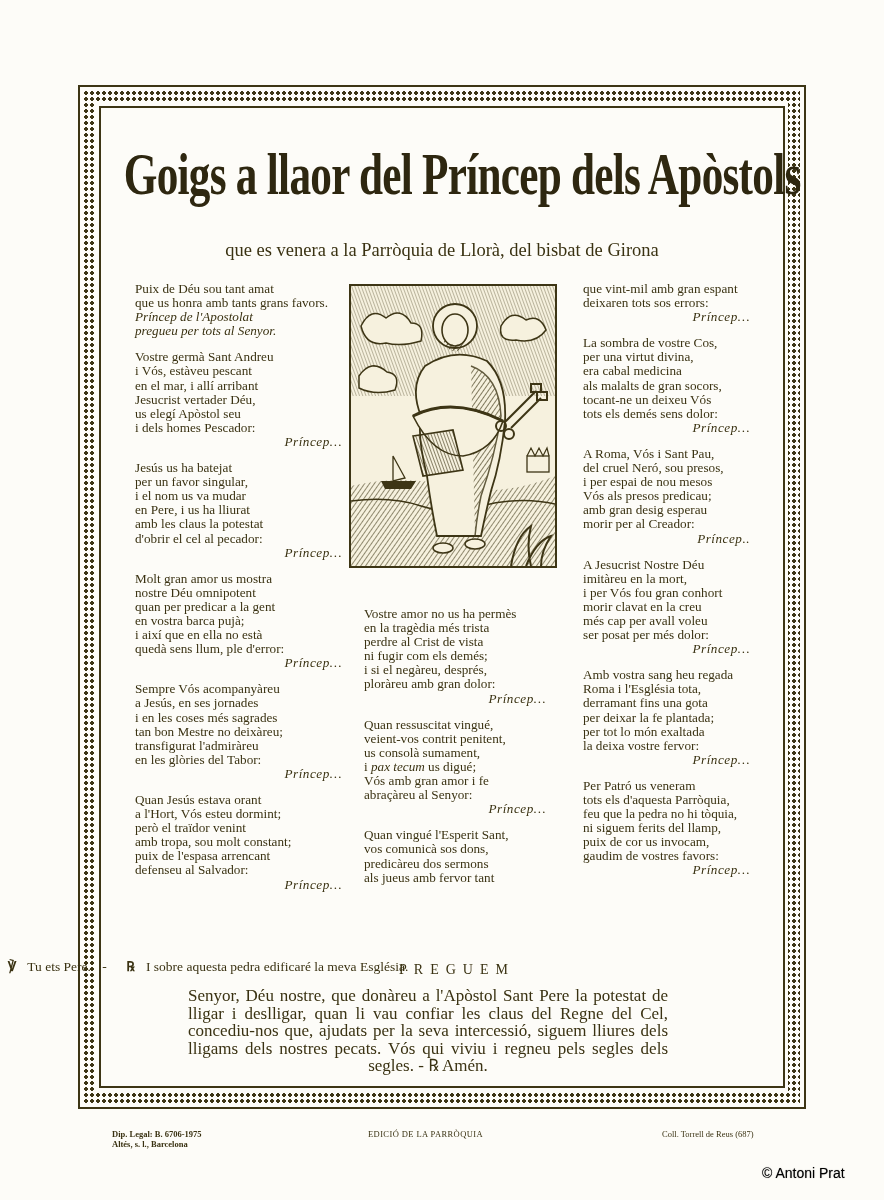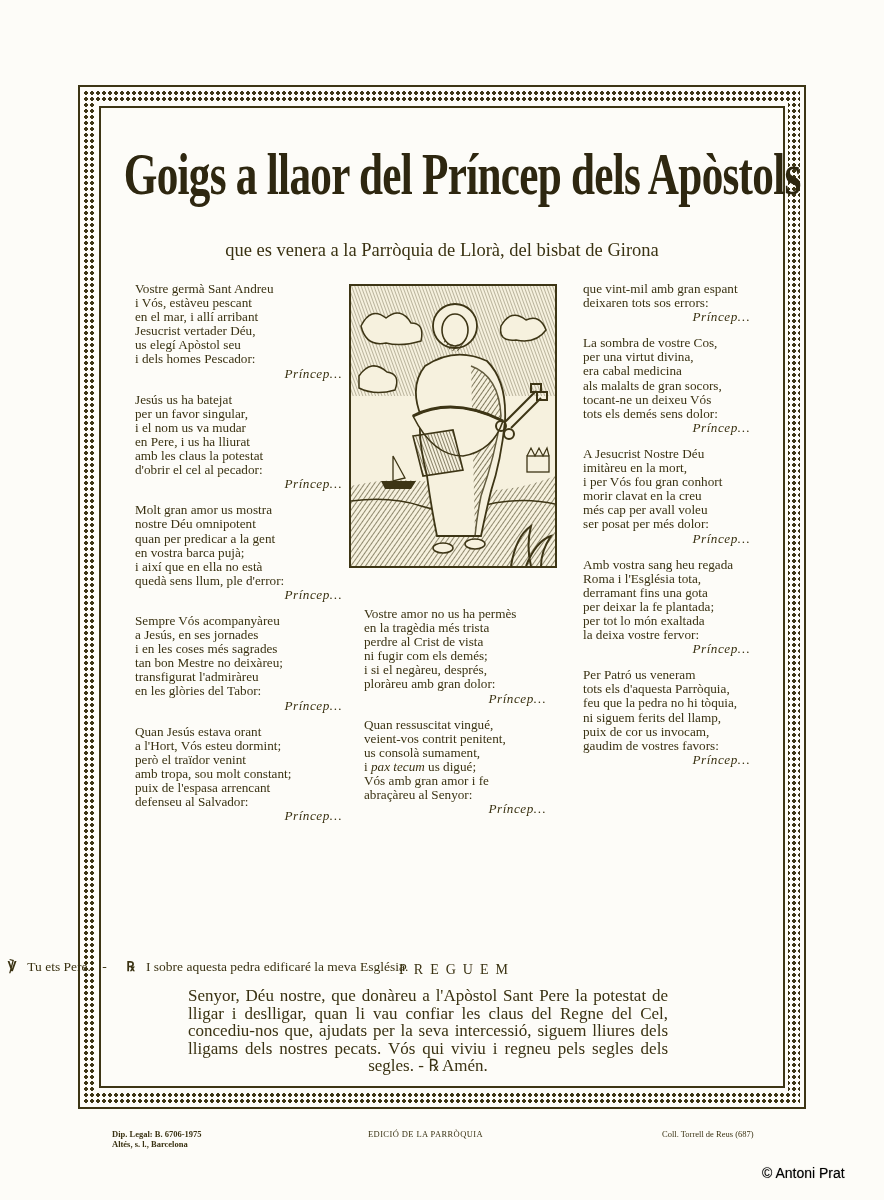--- a/index.html
+++ b/index.html
@@ -42,20 +42,26 @@
 
 <div class="outer"></div>
 <div class="pattern"></div>
 <div class="inner"></div>
 
 <div class="title">Goigs a llaor del Príncep dels Apòstols</div>
 <div class="subtitle">que es venera a la Parròquia de Llorà, del bisbat de Girona</div>
 
 <div class="col col-left">
   <div class="stanza">
+    <span class="line">Puix de Déu sou tant amat</span>
+    <span class="line">que us honra amb tants grans favors.</span>
+    <span class="line it">Príncep de l'Apostolat</span>
+    <span class="line it">pregueu per tots al Senyor.</span>
+  </div>
+  <div class="stanza">
     <span class="line">Vostre germà Sant Andreu</span>
     <span class="line">i Vós, estàveu pescant</span>
     <span class="line">en el mar, i allí arribant</span>
     <span class="line">Jesucrist vertader Déu,</span>
     <span class="line">us elegí Apòstol seu</span>
     <span class="line">i dels homes Pescador:</span>
     <span class="refrain">Príncep…</span>
   </div>
   <div class="stanza">
     <span class="line">Jesús us ha batejat</span>
@@ -162,38 +168,53 @@
   </div>
   <div class="stanza">
     <span class="line">Quan ressuscitat vingué,</span>
     <span class="line">veient-vos contrit penitent,</span>
     <span class="line">us consolà sumament,</span>
     <span class="line"><span>i </span><span class="it">pax tecum</span><span> us digué;</span></span>
     <span class="line">Vós amb gran amor i fe</span>
     <span class="line">abraçàreu al Senyor:</span>
     <span class="refrain">Príncep…</span>
   </div>
+  <div class="stanza">
+    <span class="line">Quan vingué l'Esperit Sant,</span>
+    <span class="line">vos comunicà sos dons,</span>
+    <span class="line">predicàreu dos sermons</span>
+    <span class="line">als jueus amb fervor tant</span>
+  </div>
 </div>
 
 <div class="col col-right">
   <div class="stanza">
     <span class="line">que vint-mil amb gran espant</span>
     <span class="line">deixaren tots sos errors:</span>
     <span class="refrain">Príncep…</span>
   </div>
   <div class="stanza">
     <span class="line">La sombra de vostre Cos,</span>
     <span class="line">per una virtut divina,</span>
     <span class="line">era cabal medicina</span>
     <span class="line">als malalts de gran socors,</span>
     <span class="line">tocant-ne un deixeu Vós</span>
     <span class="line">tots els demés sens dolor:</span>
     <span class="refrain">Príncep…</span>
   </div>
   <div class="stanza">
+    <span class="line">A Roma, Vós i Sant Pau,</span>
+    <span class="line">del cruel Neró, sou presos,</span>
+    <span class="line">i per espai de nou mesos</span>
+    <span class="line">Vós als presos predicau;</span>
+    <span class="line">amb gran desig esperau</span>
+    <span class="line">morir per al Creador:</span>
+    <span class="refrain">Príncep..</span>
+  </div>
+  <div class="stanza">
     <span class="line">A Jesucrist Nostre Déu</span>
     <span class="line">imitàreu en la mort,</span>
     <span class="line">i per Vós fou gran conhort</span>
     <span class="line">morir clavat en la creu</span>
     <span class="line">més cap per avall voleu</span>
     <span class="line">ser posat per més dolor:</span>
     <span class="refrain">Príncep…</span>
   </div>
   <div class="stanza">
     <span class="line">Amb vostra sang heu regada</span>

